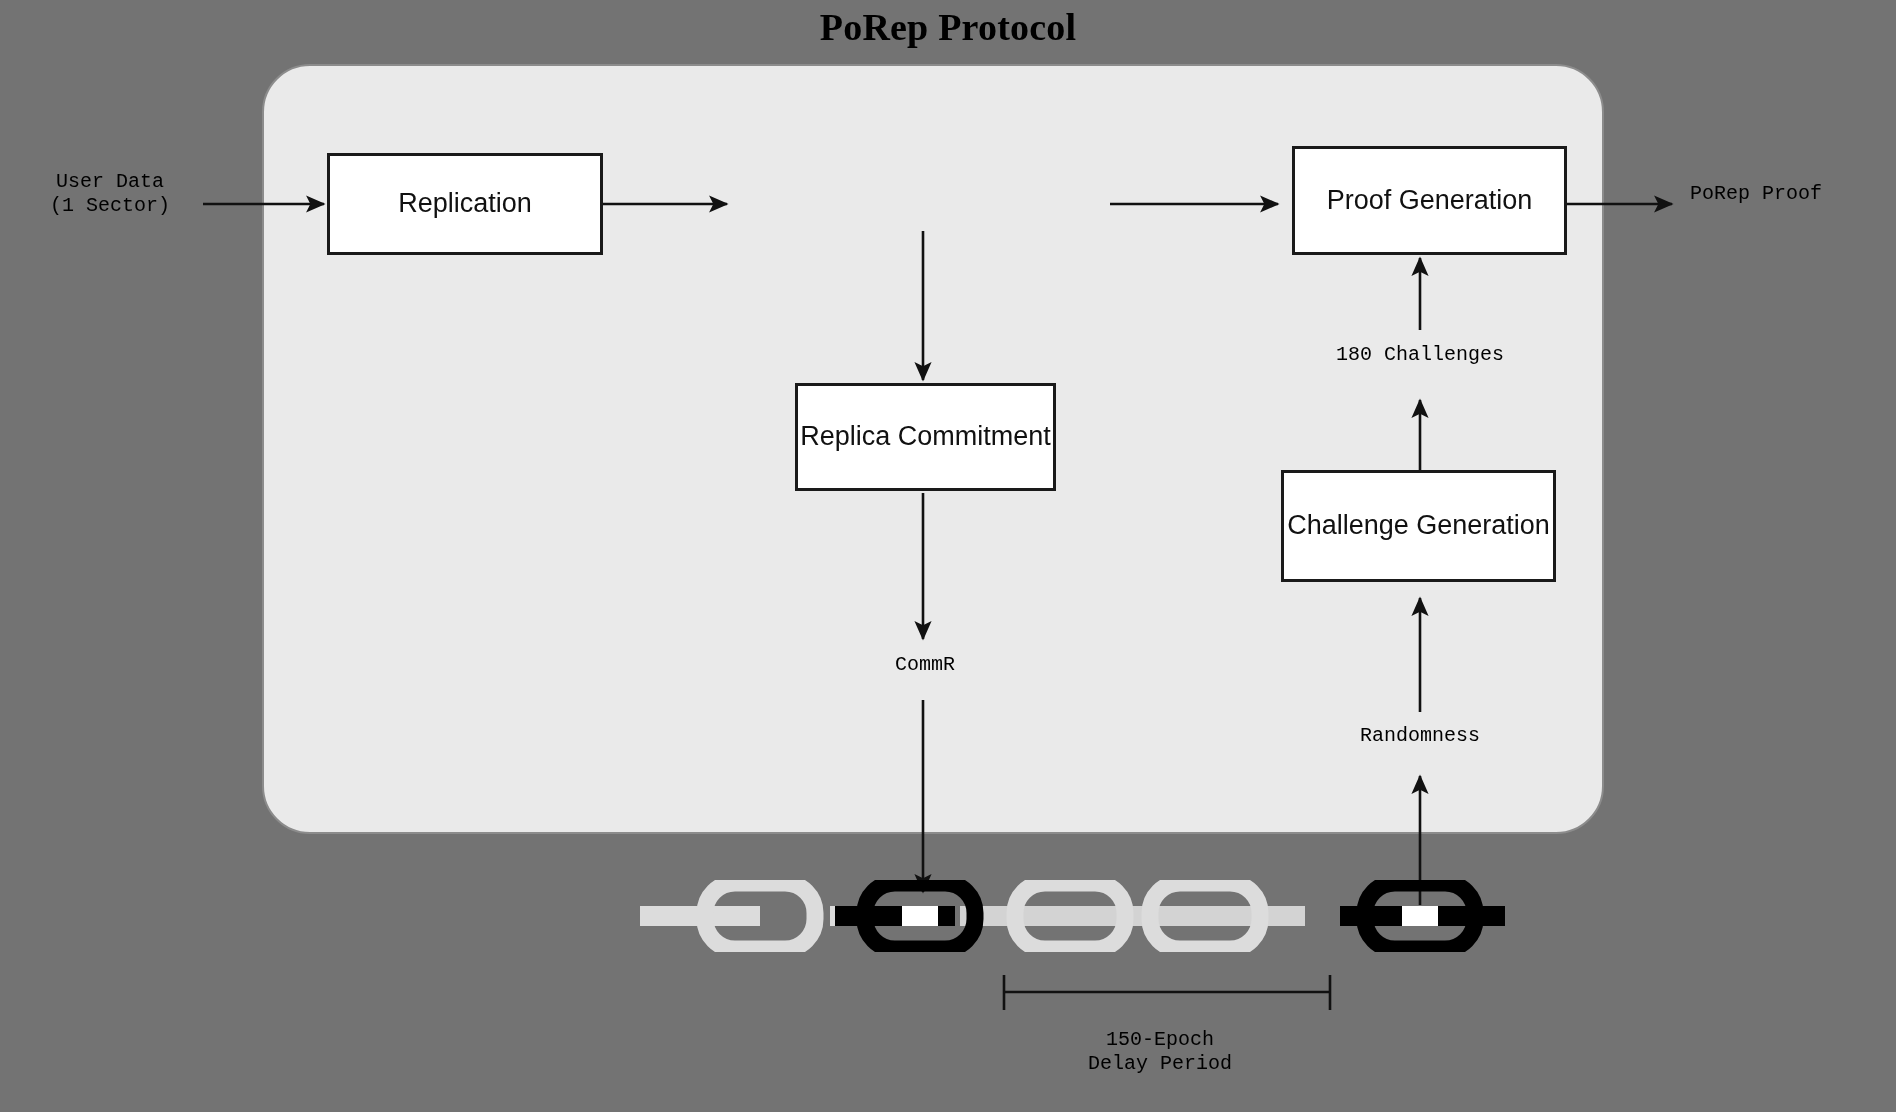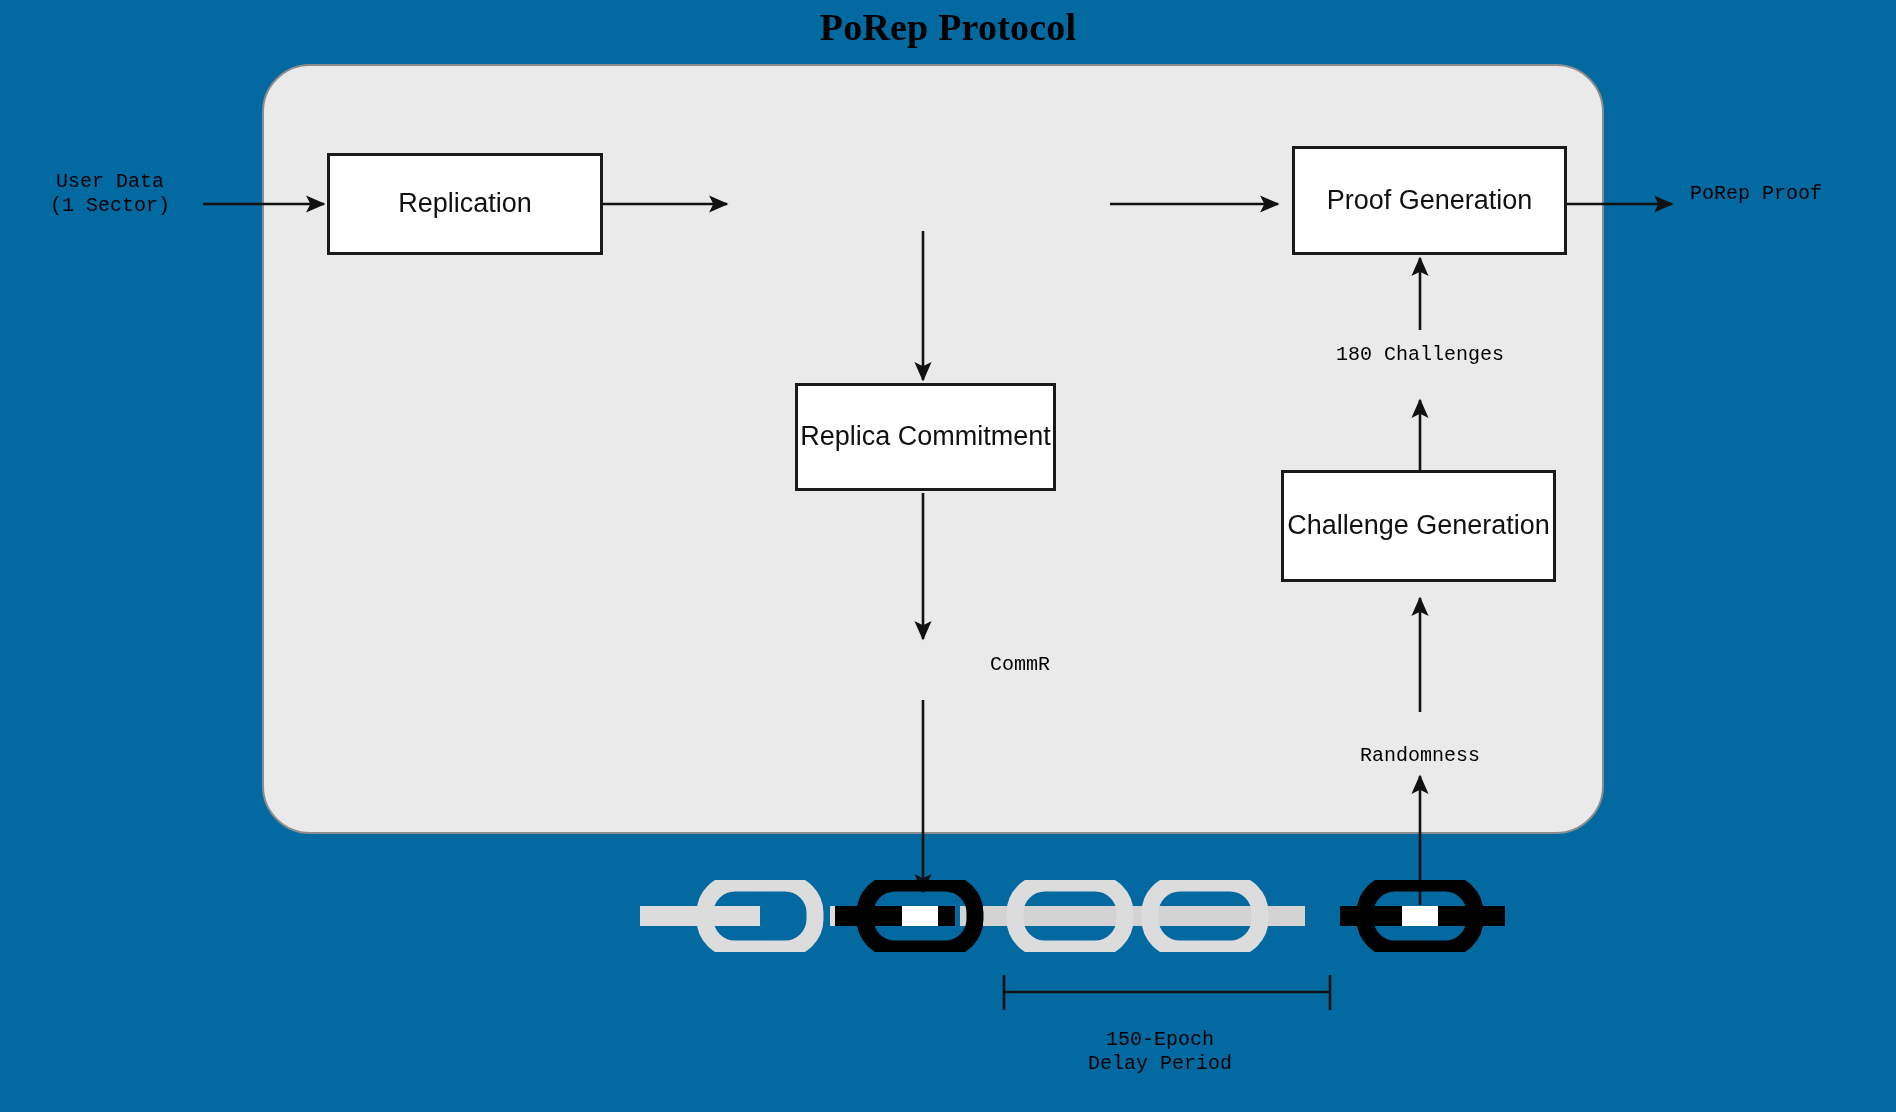--- a/index.html
+++ b/index.html
@@ -4,21 +4,21 @@
 <style>
   html, body {
     margin: 0;
     padding: 0;
     background: #ffffff;
   }
   #page {
     position: relative;
     width: 1896px;
     height: 1112px;
-    background: #0369a1;
+    background: #737373;
     overflow: hidden;
     font-family: "Liberation Serif", serif;
   }
   .abs { position: absolute; }
 
   
   #title {
     left: 0; top: 5px;
     width: 1896px;
     text-align: center;
@@ -71,23 +71,23 @@
   .slabel {
     font-family: Liberation Mono, monospace;
     font-size: 20px;
     color: #000;
     text-align: center;
     line-height: 1.2;
     white-space: pre-line;
   }
   #lbl-user-data { left: 10px; top: 170px; width: 200px; }
   #lbl-replica { left: 700px; top: 172px; width: 450px; }
-  #lbl-commr { left: 800px; top: 653px; width: 250px; text-align: right; }
+  #lbl-commr { left: 800px; top: 653px; width: 250px; }
   #lbl-180-challenges { left: 1250px; top: 343px; width: 340px; }
-  #lbl-randomness { left: 1250px; top: 744px; width: 340px; }
+  #lbl-randomness { left: 1250px; top: 724px; width: 340px; }
   #lbl-porep-proof { left: 1690px; top: 182px; width: 300px; text-align: left; }
   #lbl-delay {
     left: 960px; top: 1028px; width: 400px;
   }
 
   
   #wires { left: 0; top: 0; width: 1896px; height: 1112px; pointer-events: none; }
 
   
   #chain { left: 640px; top: 880px; width: 900px; height: 72px; }

